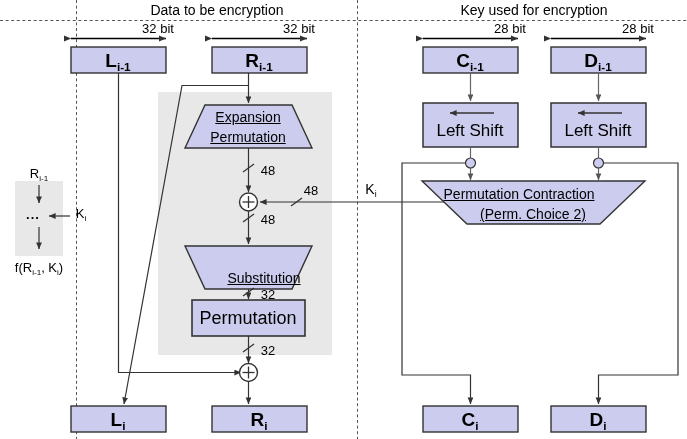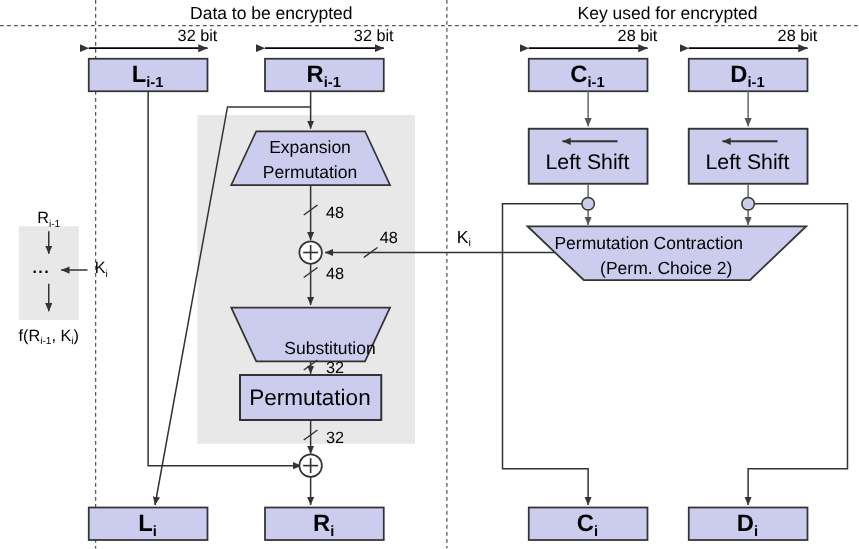--- a/index.html
+++ b/index.html
@@ -4,21 +4,21 @@
 <style>
   html,body{margin:0;padding:0;background:#ffffff;}
   #stage{position:relative;width:687px;height:439px;overflow:hidden;
          font-family:"Liberation Sans",sans-serif;background:#fff;}
   #svgroot{position:absolute;left:0;top:0;width:687px;height:439px;}
   .lbl{position:absolute;white-space:nowrap;color:#000;line-height:1;}
   .ctr{transform:translate(-50%,-50%);}
   .sec-title{font-size:14px;}
   .bitlbl{font-size:13px;margin-left:40px;}
   .boxlbl{font-size:19px;font-weight:bold;}
-  .trlbl{font-size:14px;}
+  .trlbl{font-size:14px;text-decoration:underline;}
   .permlbl{font-size:18px;}
   .widthnum{font-size:13px;}
   .kilbl{font-size:14px;}
   .leglbl{font-size:13px;}
   .shiftlbl{font-size:17px;}
   sub{font-size:.62em;vertical-align:baseline;position:relative;top:.32em;}
 </style>
 </head>
 <body>
 
@@ -117,22 +117,22 @@
 
     <path d="M470.5,163 L402,163 L402,375 L470.5,375 L470.5,404" stroke="#333" stroke-width="1.2" fill="none" marker-end="url(#ahs)"></path>
     <path d="M598.5,163 L678,163 L678,375 L598.5,375 L598.5,404" stroke="#333" stroke-width="1.2" fill="none" marker-end="url(#ahs)"></path>
 
     <circle cx="470.5" cy="163" r="5" fill="#ccccee" stroke="#333" stroke-width="1.2"></circle>
     <circle cx="598.5" cy="163" r="5" fill="#ccccee" stroke="#333" stroke-width="1.2"></circle>
 
     <polygon points="422,181 645,181 600,224 467,224" fill="#ccccee" stroke="#333" stroke-width="1.4"></polygon>
   </svg>
 
-  <div class="lbl sec-title ctr" style="left:217px;top:10px;">Data to be encrypted</div>
-  <div class="lbl sec-title ctr" style="left:534px;top:10px;">Key used for encrypted</div>
+  <div class="lbl sec-title ctr" style="left:217px;top:10px;">Data to be encryption</div>
+  <div class="lbl sec-title ctr" style="left:534px;top:10px;">Key used for encryption</div>
 
   <div class="lbl bitlbl ctr" style="left:118px;top:28px;">32 bit</div>
   <div class="lbl bitlbl ctr" style="left:259px;top:28px;">32 bit</div>
   <div class="lbl bitlbl ctr" style="left:470px;top:28px;">28 bit</div>
   <div class="lbl bitlbl ctr" style="left:598px;top:28px;">28 bit</div>
 
   <div class="lbl boxlbl ctr" style="left:118px;top:60px;">
     <span>L</span><sub>i-1</sub>
   </div>
   <div class="lbl boxlbl ctr" style="left:259px;top:60px;">

